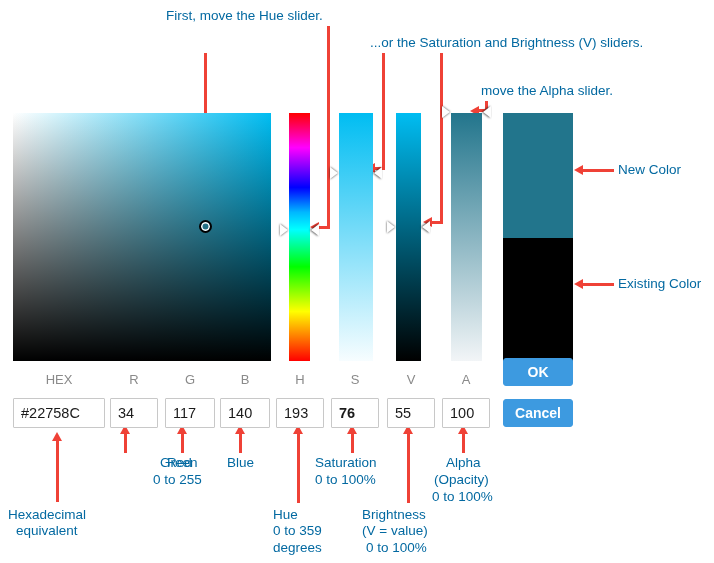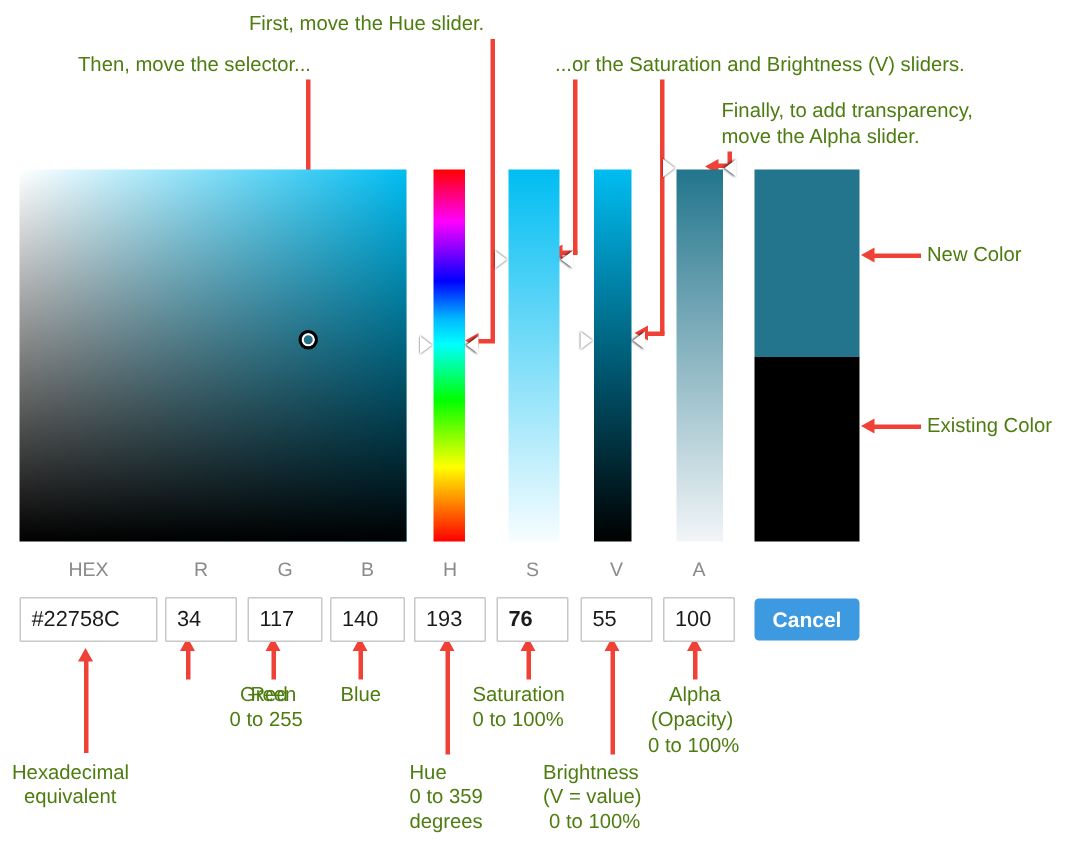--- a/index.html
+++ b/index.html
@@ -11,21 +11,21 @@
     overflow:hidden;
     position:relative;
   }
   #root{position:absolute;left:0;top:0;width:714px;height:563px;}
 
   
   .anno{
     position:absolute;
     font-size:13.5px;
     line-height:16.5px;
-    color:#4d7c0f;
+    color:#0369a1;
     white-space:pre;
   }
 
   
   .redline{position:absolute;background:#ef4136;}
   .vline{width:3px;}
   .hline{height:3px;}
   .arrowhead{position:absolute;width:0;height:0;}
   .ah-down{border-left:5.5px solid transparent;border-right:5.5px solid transparent;border-top:9px solid #ef4136;}
   .ah-up{border-left:5.5px solid transparent;border-right:5.5px solid transparent;border-bottom:9px solid #ef4136;}
@@ -101,27 +101,25 @@
     cursor:pointer;box-sizing:border-box;
   }
   .btn-ok{top:358px;}
   .btn-cancel{top:399px;}
 </style>
 </head>
 <body>
 
 <div id="root">
 
-  <div class="anno" style="left:52px;top:35px;">Then, move the selector...</div>
 
   <div class="anno" style="left:166px;top:8px;">First, move the Hue slider.</div>
 
   <div class="anno" style="left:370px;top:35px;">...or the Saturation and Brightness (V) sliders.</div>
 
-  <div class="anno" style="left:481px;top:66px;">Finally, to add transparency,</div>
   <div class="anno" style="left:481px;top:83px;">move the Alpha slider.</div>
 
   <div class="anno" style="left:618px;top:162px;">New Color</div>
   <div class="anno" style="left:618px;top:276px;">Existing Color</div>
 
   <div class="anno" style="left:8px;top:507px;">Hexadecimal</div>
   <div class="anno" style="left:16px;top:523px;">equivalent</div>
 
   <div class="anno" style="left:120px;top:455px;margin-left:47px;">Red</div>
 
@@ -230,15 +228,16 @@
 
   <input class="finput" style="left: 13px; width: 92px;" value="#22758C">
   <input class="finput" style="left: 110px; width: 48px;" value="34">
   <input class="finput" style="left: 165px; width: 50px;" value="117">
   <input class="finput" style="left: 220px; width: 50px;" value="140">
   <input class="finput" style="left: 276px; width: 48px;" value="193">
   <input class="finput" style="left: 331px; width: 48px; font-weight: bold;" value="76">
   <input class="finput" style="left: 387px; width: 48px;" value="55">
   <input class="finput" style="left: 442px; width: 48px;" value="100">
 
+  <div class="btn btn-ok">OK</div>
   <div class="btn btn-cancel">Cancel</div>
 
 </div>
 
 </body></html>

